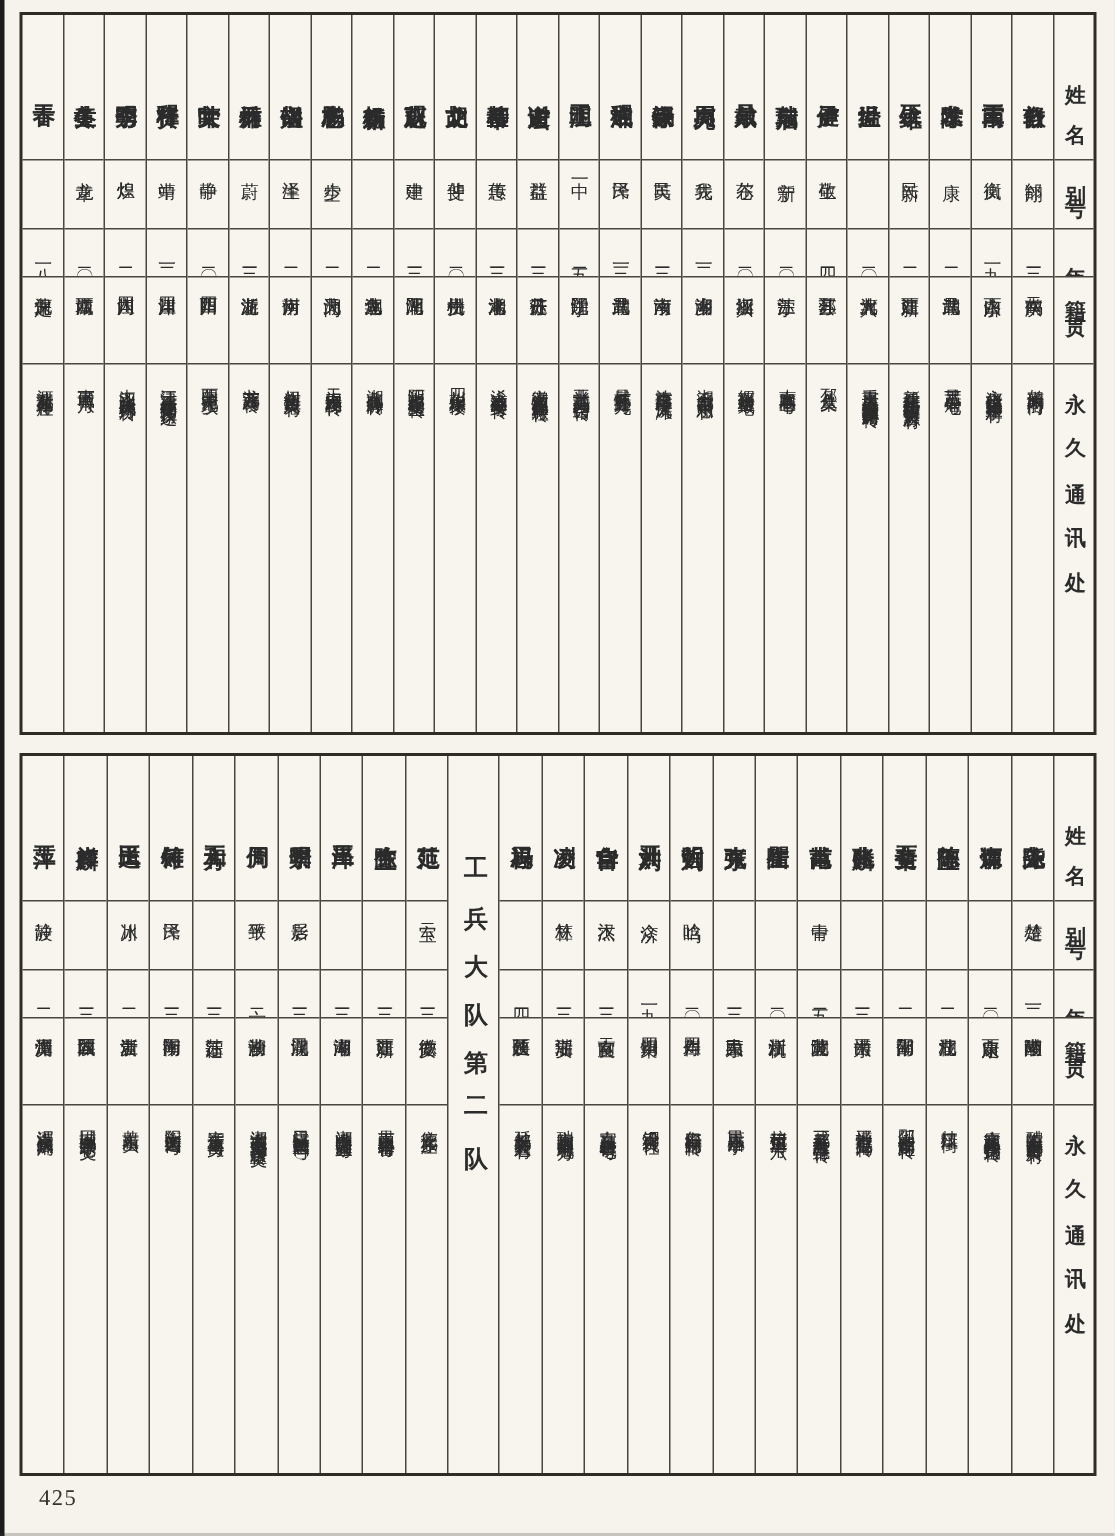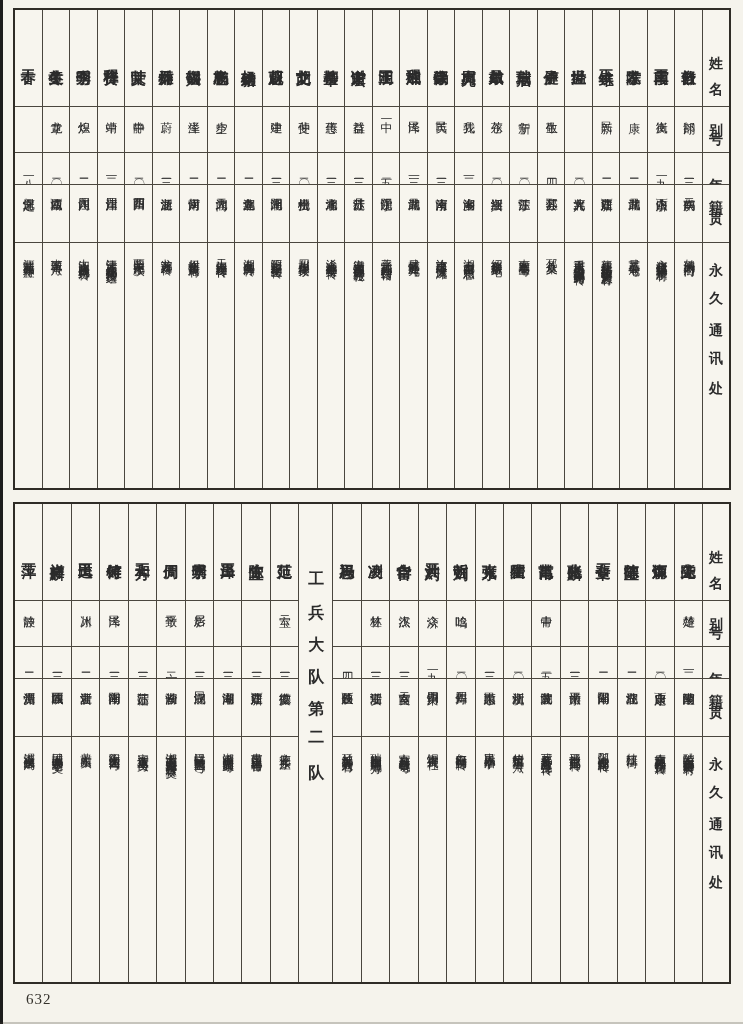--- a/index.html
+++ b/index.html
@@ -945,14 +945,14 @@
         </div>
         <div class="cell h-origin">
           <div class="cell-inner f-origin">贵州湄潭</div>
         </div>
         <div class="cell h-addr">
           <div class="cell-inner f-addr">湄潭义泉镇邮局</div>
         </div>
       </div>
     </div>
 
-  <div class="page-number">632</div>
+  <div class="page-number">425</div>
 </div>
 
 </body></html>

